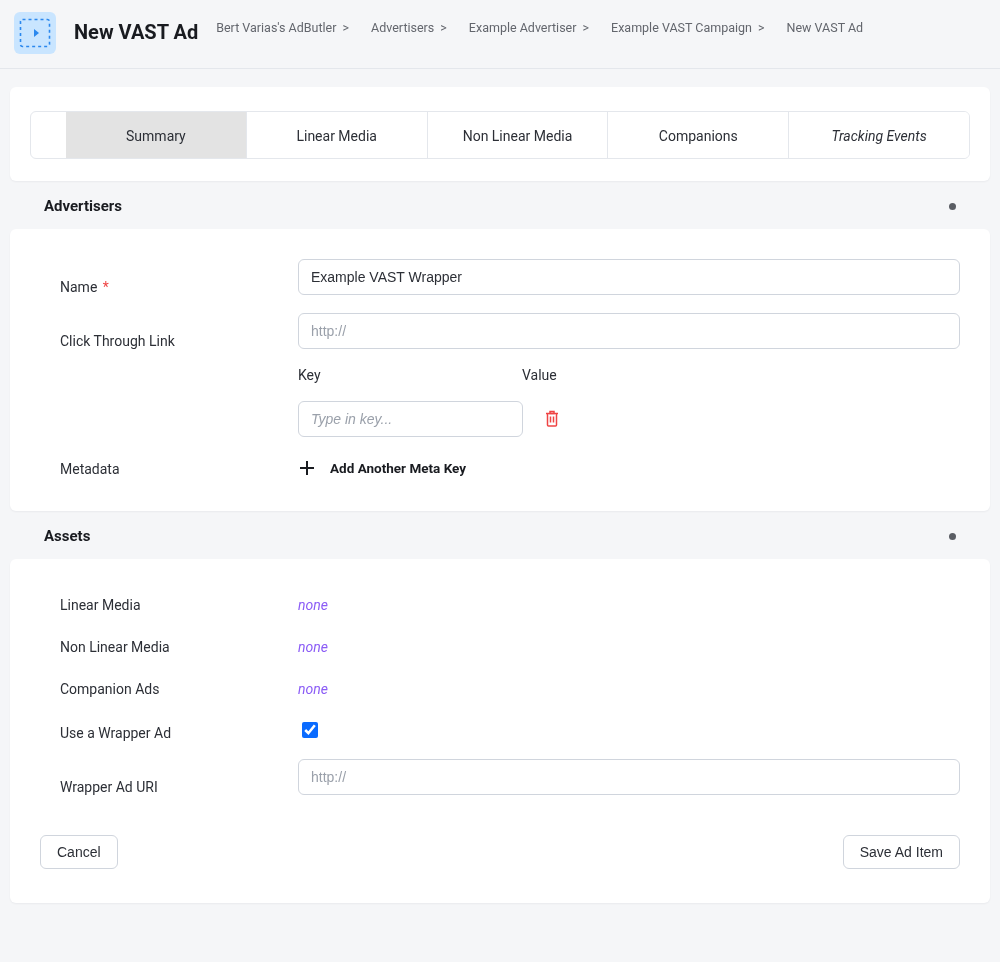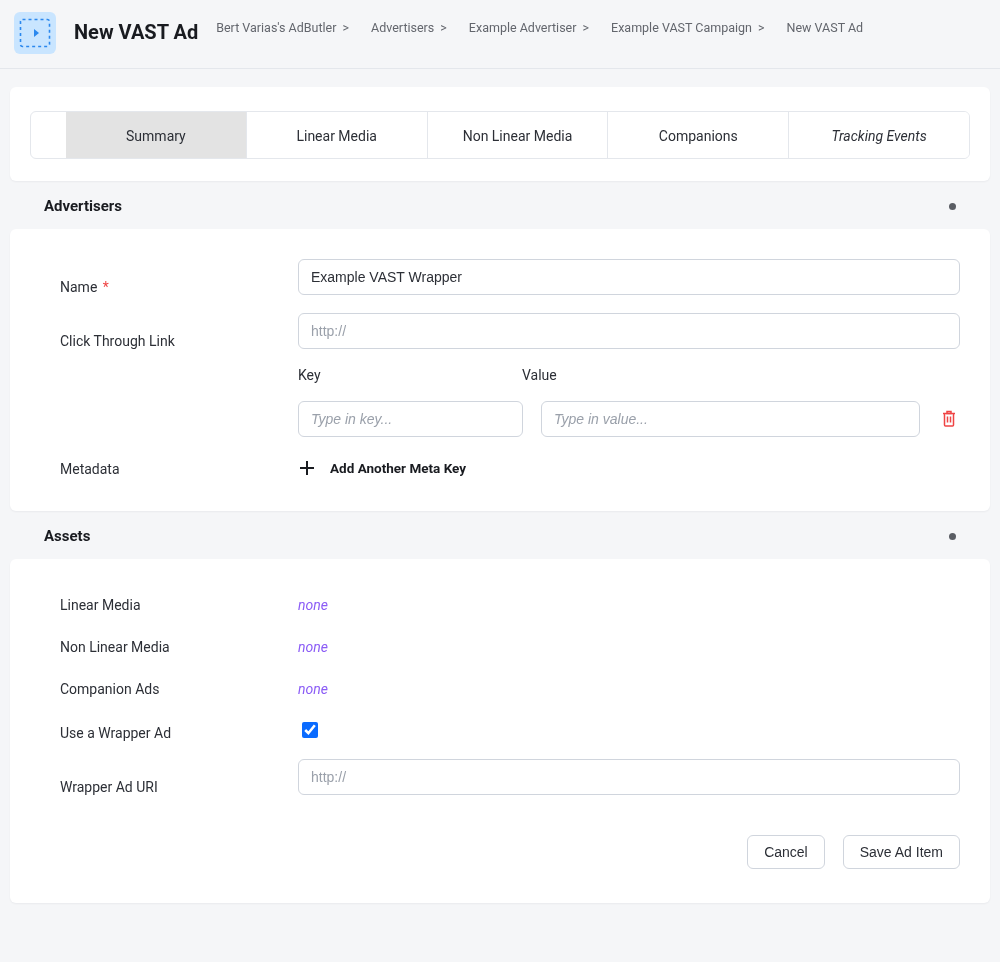--- a/index.html
+++ b/index.html
@@ -123,21 +123,21 @@
   .plus-icon { width: 18px; height: 18px; display: block; }
 
   
   .value-none { font-style: italic; color: #8b5cf6; }
   .checkbox-wrap { padding-top: 4px; }
   input[type="checkbox"].chk {
     width: 16px; height: 16px; accent-color: #0a6bff; cursor: pointer;
   }
 
   
-  .btn-row { display: flex; justify-content: flex-end; gap: 18px; margin-top: 40px; }
+  .btn-row { display: flex; justify-content: space-between; gap: 18px; margin-top: 40px; }
   .btn {
     border: 1px solid #d0d5dd;
     background: #fff;
     color: #2c2f36;
     padding: 8px 16px;
     border-radius: 6px;
     font-size: 14px;
     cursor: pointer;
   }
 </style>
@@ -213,21 +213,20 @@
         </div>
         <div class="field-col">
 
           <div class="meta-head">
             <div class="mh-key">Key</div>
             <div class="mh-val">Value</div>
           </div>
 
           <div class="meta-inputs">
             <input class="input mk" type="text" placeholder="Type in key..." style="">
-            <input class="input mv" type="text" placeholder="Type in value..." style="">
             <div class="trash-btn">
               <span>
                 <svg width="16" height="18" viewBox="0 0 16 18" fill="none" stroke="#ef4444" stroke-width="1.5">
                   <path d="M2 4.5h12"></path>
                   <path d="M6 2.5h4v2H6z"></path>
                   <path d="M3.5 4.5V16a1 1 0 0 0 1 1h7a1 1 0 0 0 1-1V4.5"></path>
                   <path d="M6.5 7.5v6M9.5 7.5v6"></path>
                 </svg>
               </span>
             </div>

